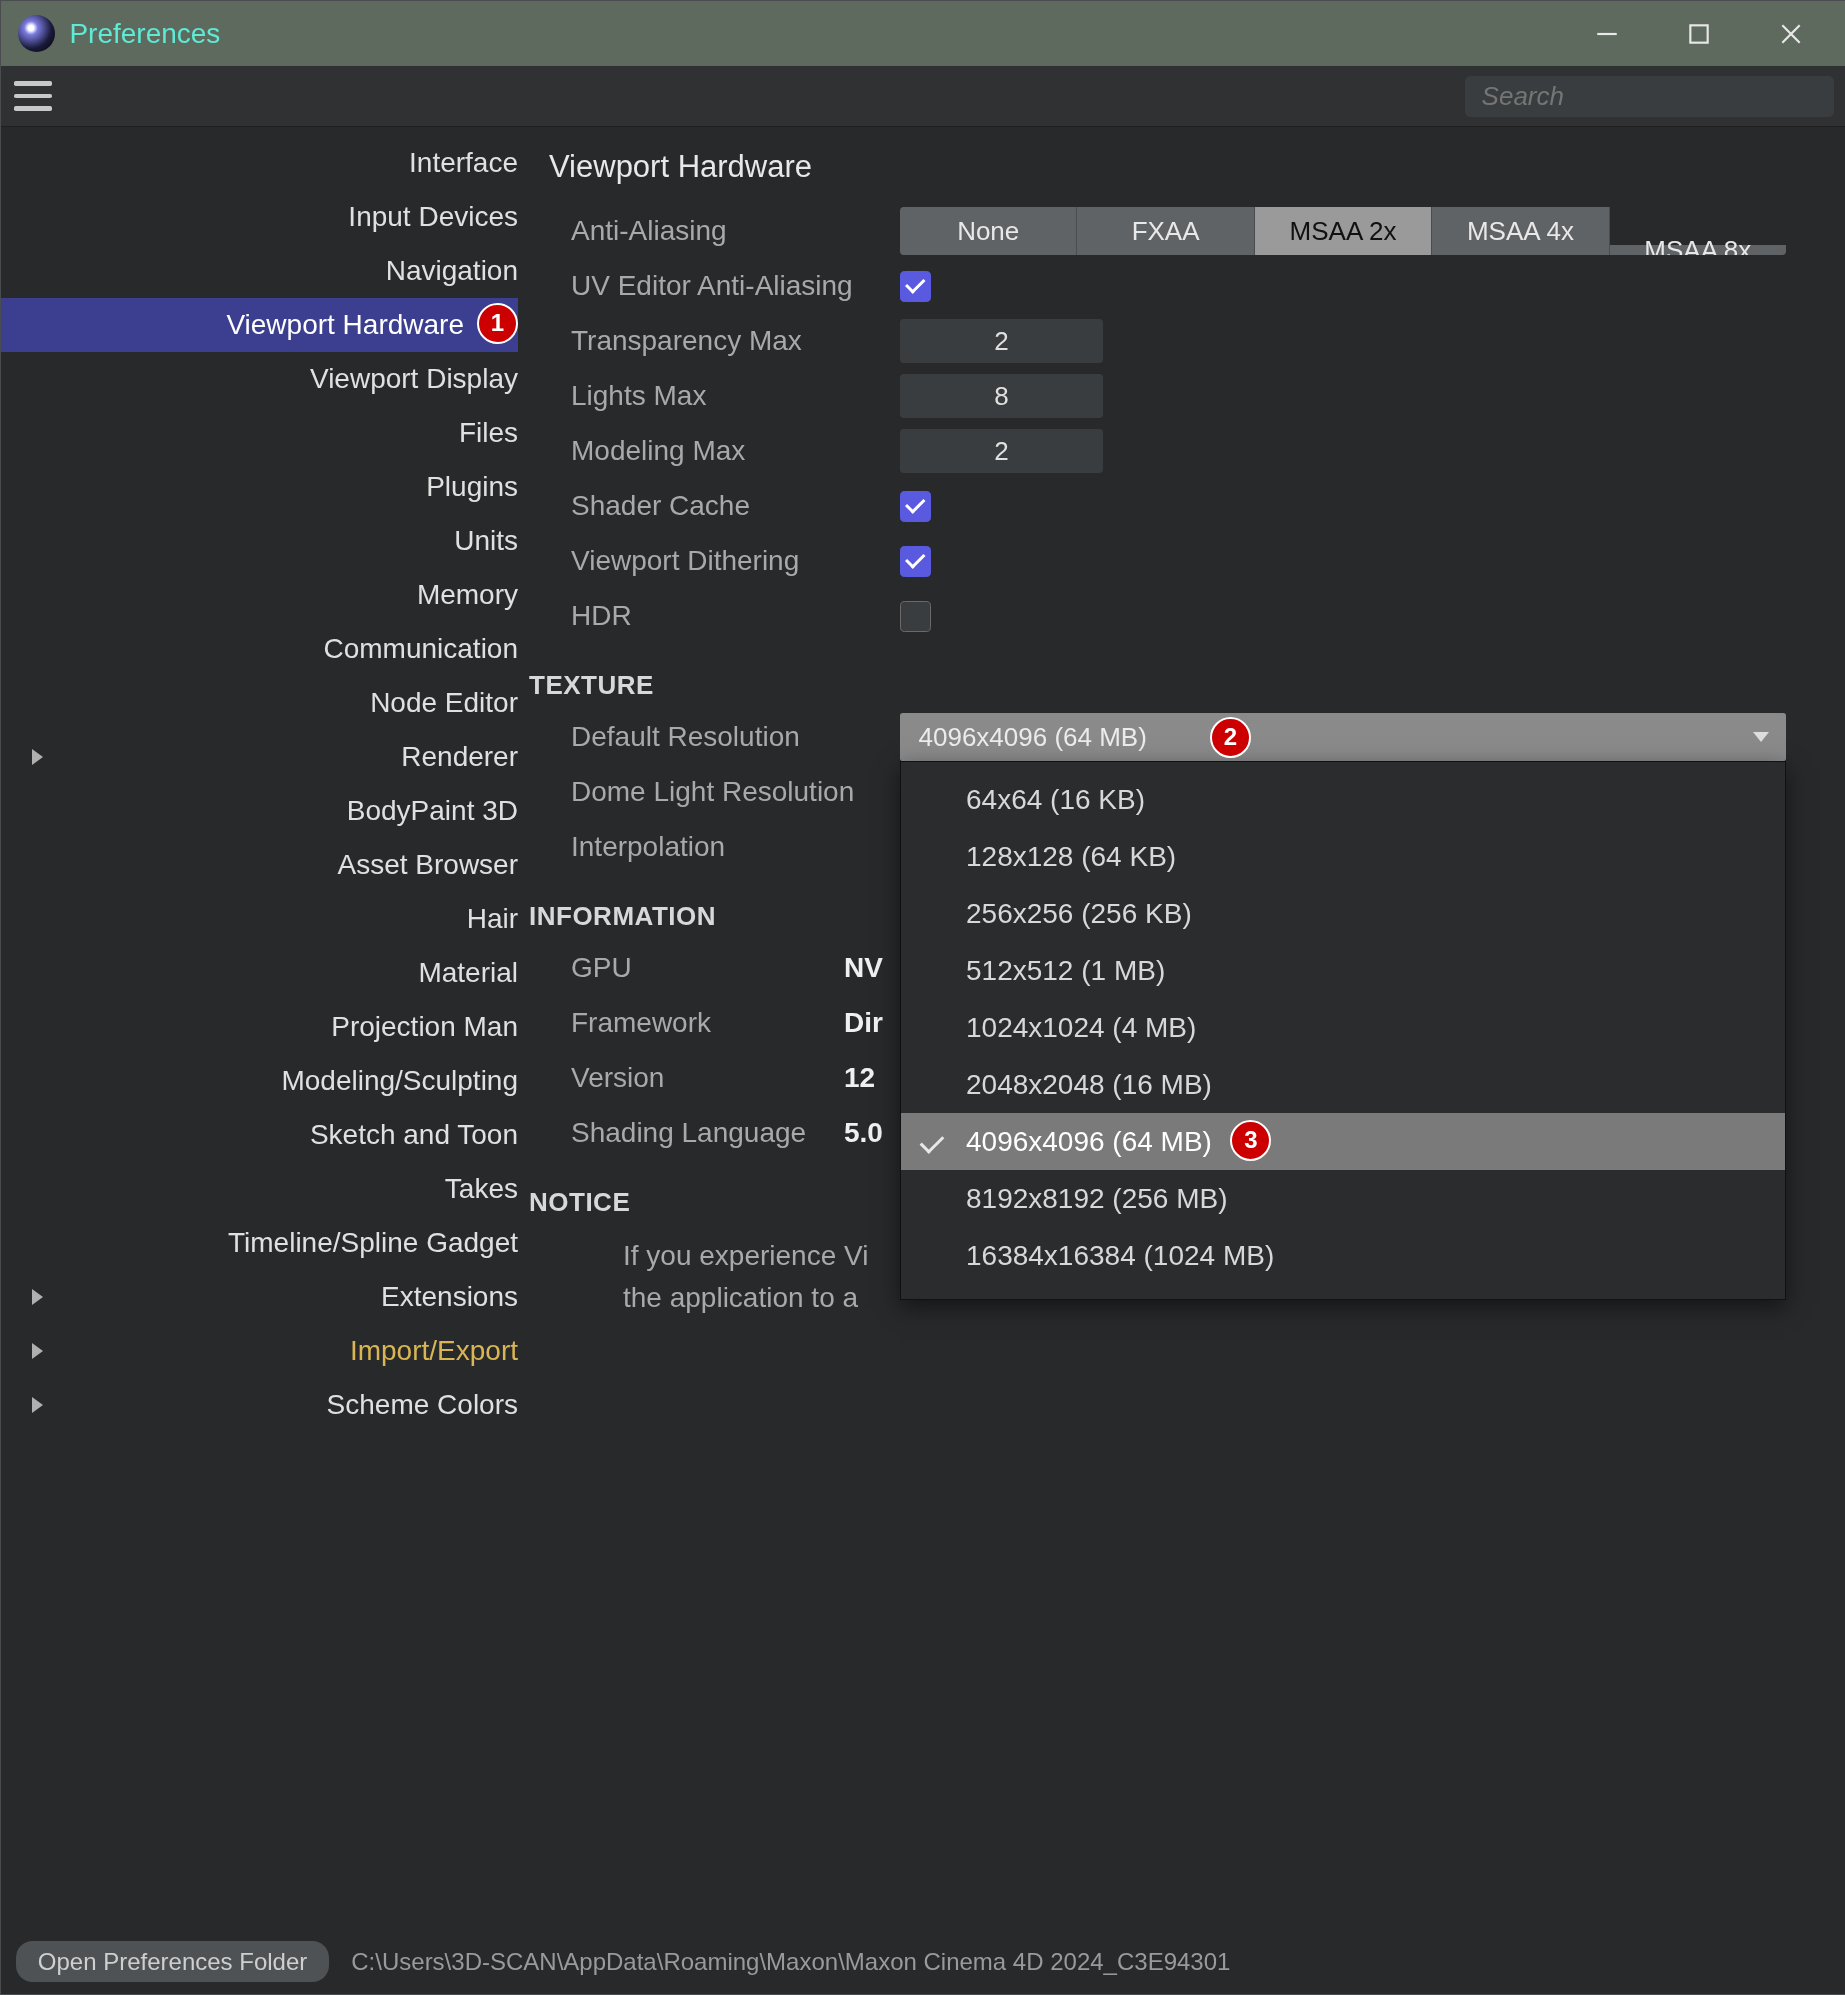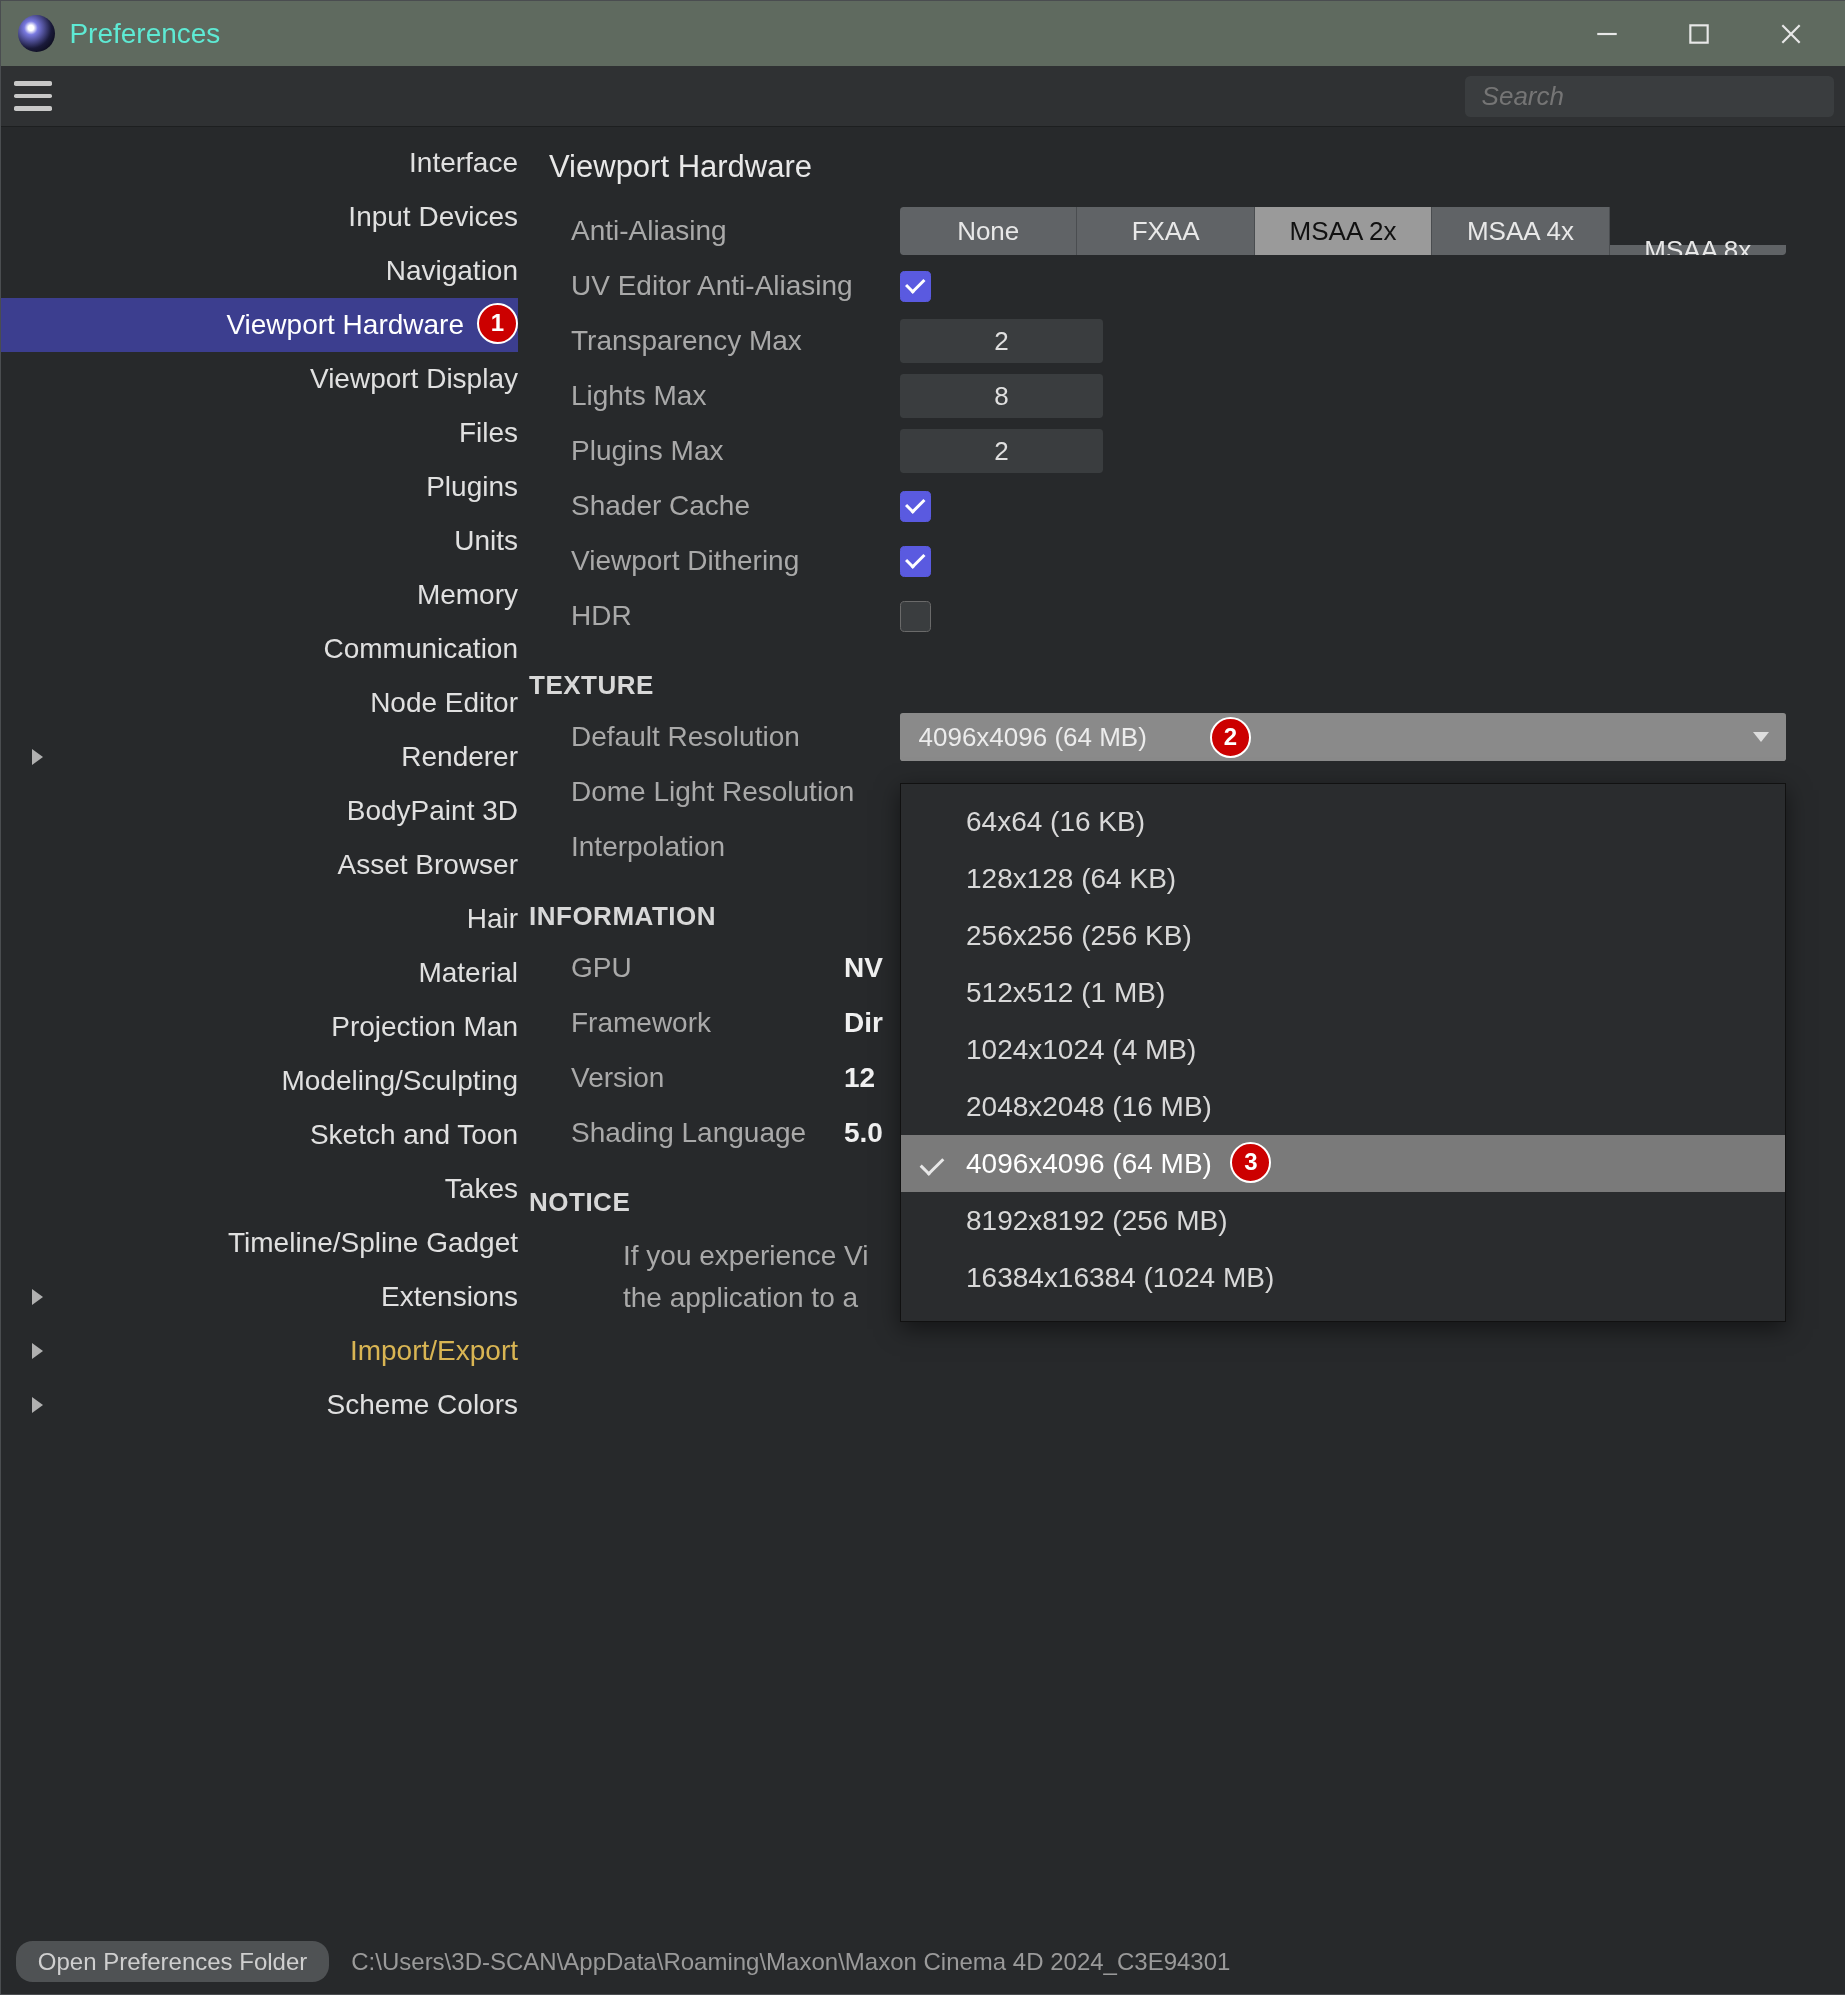--- a/index.html
+++ b/index.html
@@ -251,21 +251,20 @@
   
   .dropdown-menu {
     position:absolute;
     left:0; right:0;
     top:48px;
     background: var(--dropdown-menu-bg);
     border:0.9px solid #111;
     padding: 9.2px 0 14.8px 0;
     z-index:20;
     box-shadow: 0 7.4px 22px rgba(0,0,0,0.5);
-    margin-top: 22px;
   }
   .dd-item {
     height:57px;
     display:flex; align-items:center;
     padding-left:65px;
     position:relative;
     color:#D8D8D8;
     font-size:28px;
   }
   .dd-item.hover { background: var(--dropdown-hover); color:#FFF;}
@@ -472,21 +471,21 @@
       </div>
 
       <div class="row">
         <div class="label">Lights Max</div>
         <div class="control">
           <div class="numinput">8</div>
         </div>
       </div>
 
       <div class="row">
-        <div class="label">Plugins Max</div>
+        <div class="label">Modeling Max</div>
         <div class="control">
           <div class="numinput">2</div>
         </div>
       </div>
 
       <div class="row">
         <div class="label">Shader Cache</div>
         <div class="control">
           <div class="checkbox checked"></div>
         </div>

